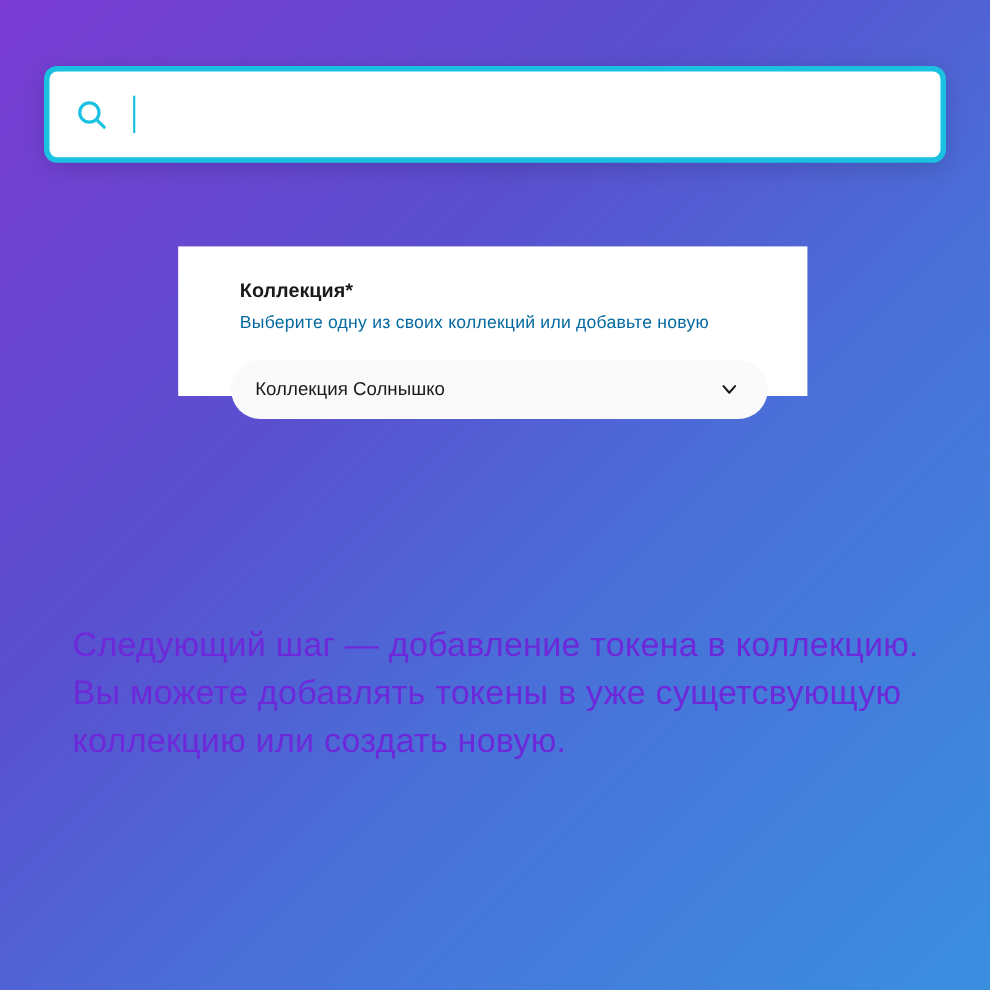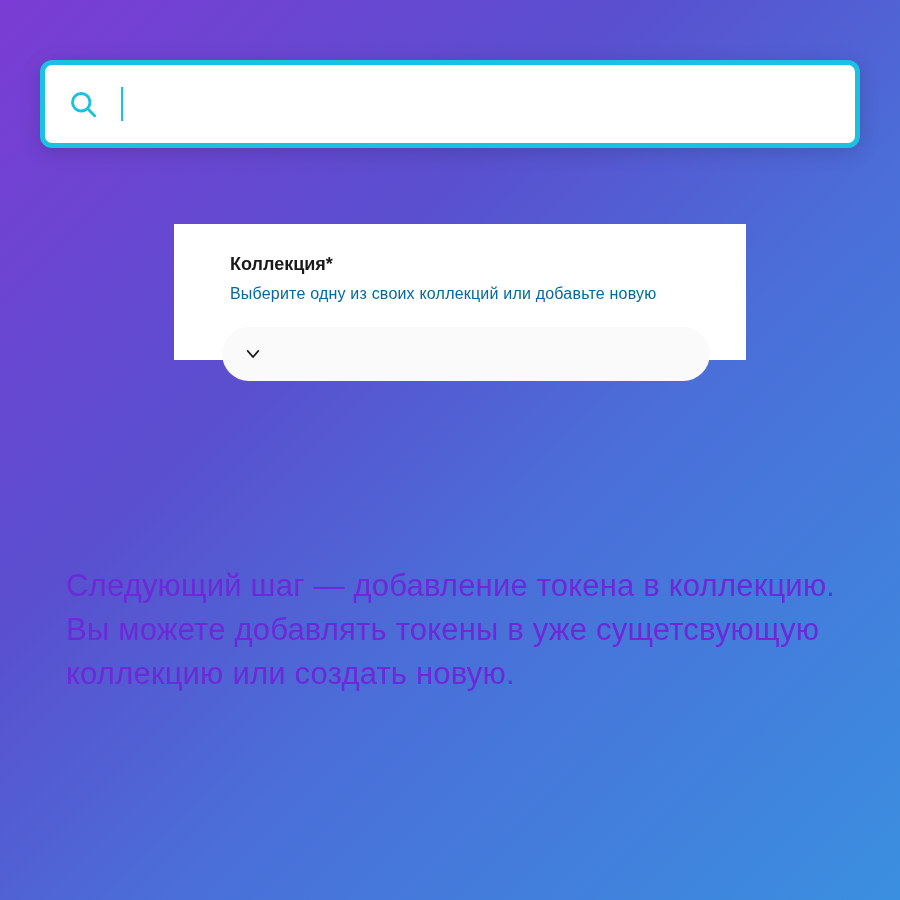--- a/index.html
+++ b/index.html
@@ -50,21 +50,20 @@
       vertical-align: middle;
     }
     .card {
       position: absolute;
       top: 224px;
       left: 162px;
       width: 572px;
       height: 136px;
       background: #ffffff;
       padding: 30px 36px 30px 56px;
-      margin-left: 12px;
     }
     .card-title {
       font-size: 18px;
       font-weight: 700;
       color: #1a1a1a;
       margin-bottom: 10px;
     }
     .card-subtitle {
       font-size: 16px;
       color: #0369a1;
@@ -113,20 +112,21 @@
       <line x1="16.5" y1="16.5" x2="22" y2="22"></line>
     </svg>
   </span>
   <span class="cursor"></span>
 </div>
 
 <div class="card">
   <div class="card-title">Коллекция*</div>
   <div class="card-subtitle">Выберите одну из своих коллекций или добавьте новую</div>
   <div class="dropdown">
+    <span class="dropdown-text">Коллекция Солнышко</span>
     <span class="chevron-icon">
       <svg viewBox="0 0 24 24" fill="none" stroke="#1a1a1a" stroke-width="2.5" stroke-linecap="round" stroke-linejoin="round">
         <polyline points="5 8 12 16 19 8"></polyline>
       </svg>
     </span>
   </div>
 </div>
 
 <div class="description">Следующий шаг — добавление токена в коллекцию. Вы можете добавлять токены в уже сущетсвующую коллекцию или создать новую.</div>
 

